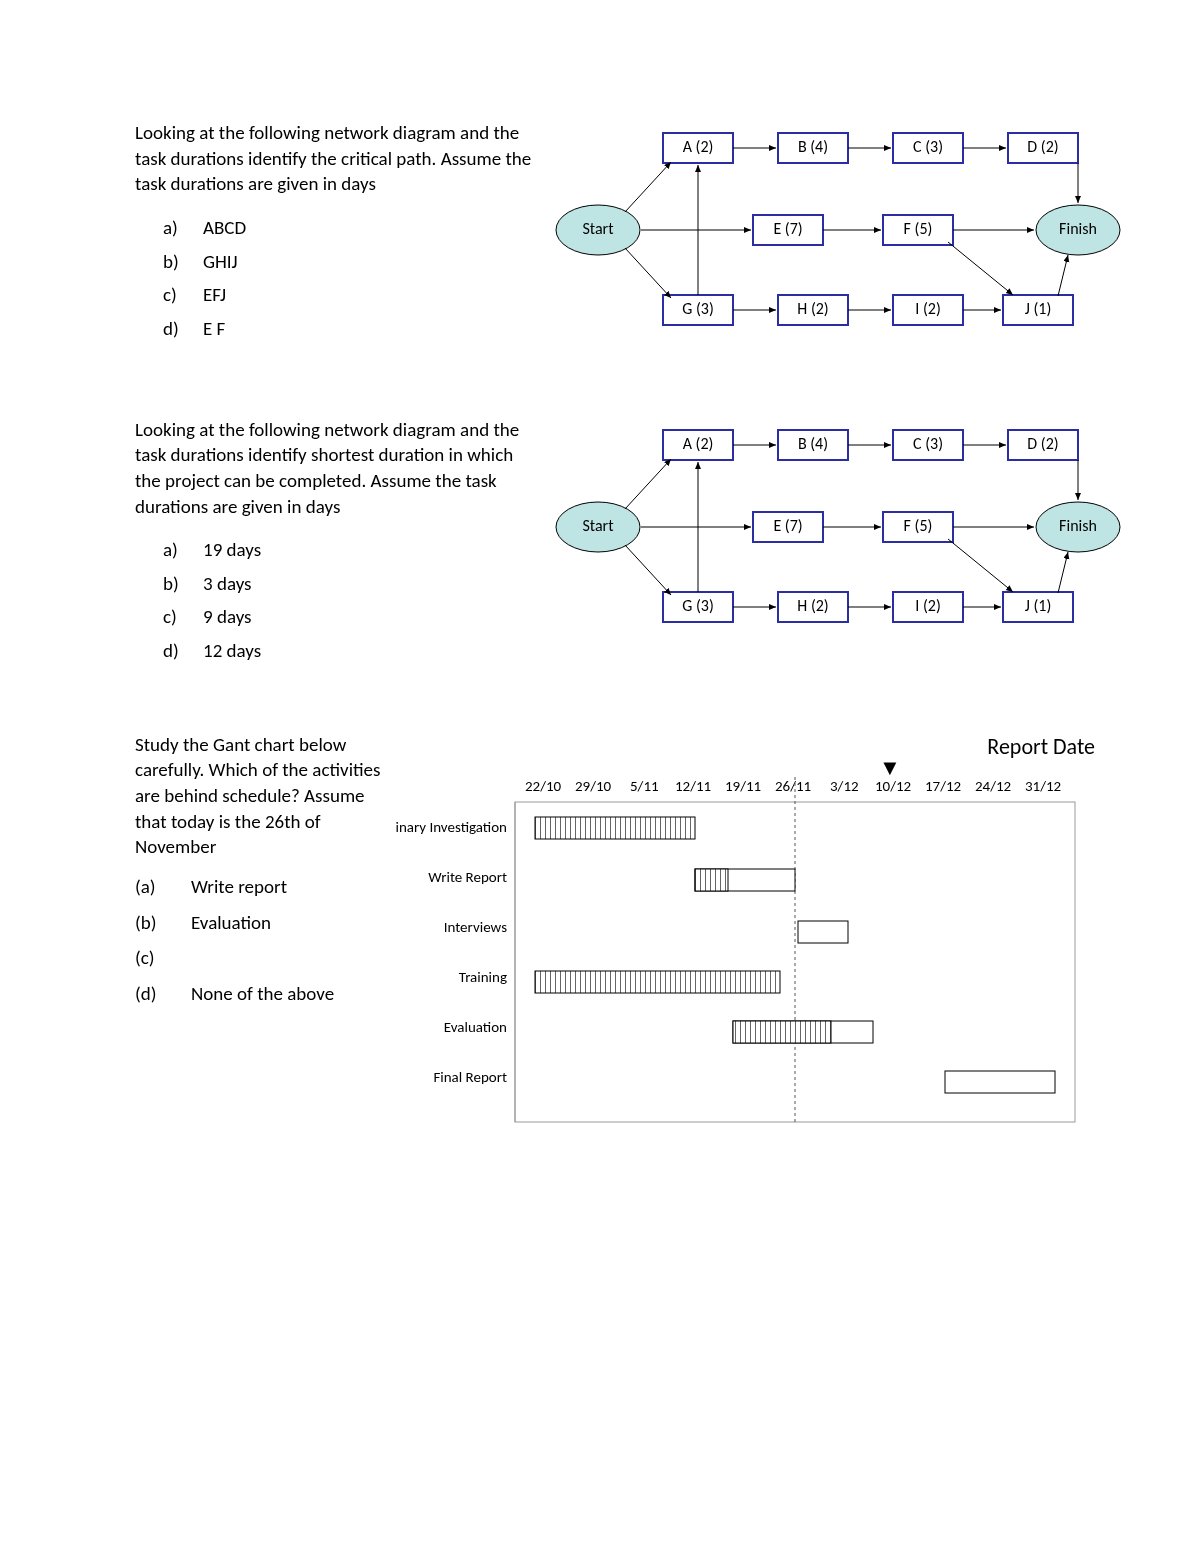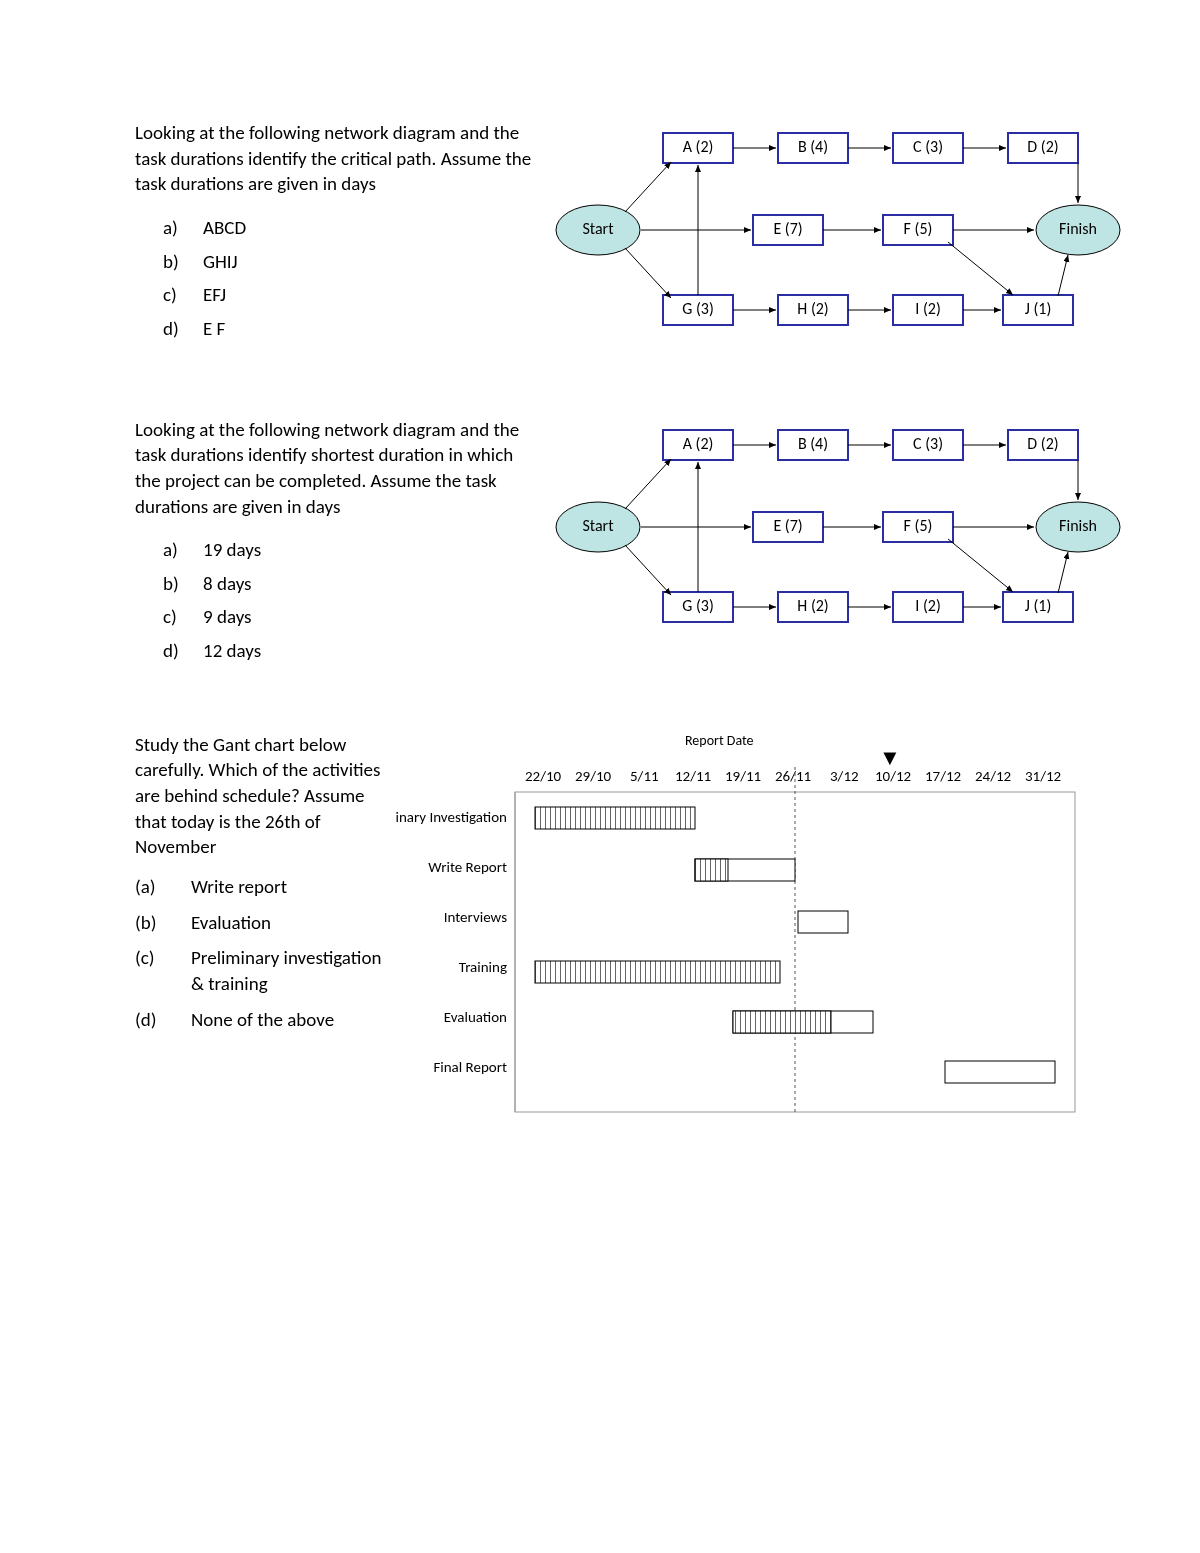--- a/index.html
+++ b/index.html
@@ -16,21 +16,21 @@
 .nbox{fill:#fff;stroke:#2b2ea3;stroke-width:2}
 .ntxt{font:16px Calibri,Arial,sans-serif;fill:#000;text-anchor:middle;dominant-baseline:middle}
 .ell{fill:#bfe4e4;stroke:#000;stroke-width:1}
 .arr{stroke:#000;stroke-width:1;marker-end:url(#ah);fill:none}
 .q3{display:flex;gap:10px;margin-top:10px}
 .q3 .left{flex:0 0 250px}
 .q3 .left .prompt{margin-bottom:14px}
 .q3 .opts3 .opt{margin:10px 0}
 .q3 .opts3 .opt .lbl{min-width:38px}
 .gantt{flex:1;position:relative}
-.gantt .title{text-align:left;font-size:14px;margin-bottom:2px;margin-left:290px}
+.gantt .title{text-align:right;font-size:22px;margin-bottom:2px;margin-left:290px}
 .gantt .arrow-down{text-align:center;font-size:22px;line-height:10px;margin-left:290px;margin-bottom:4px}
 #gcol{stroke:#999;stroke-width:1}
 .rowlabel{font:15px Calibri,Arial,sans-serif;text-anchor:end}
 rect.gbar{fill:#fff;stroke:#000;stroke-width:1}
 rect.gbar.hatch{fill:url(#hatch)}
 line.today{stroke:#555;stroke-width:1;stroke-dasharray:3 3}
 </style>
 </head>
 <body>
 
@@ -116,21 +116,21 @@
 <div class="qblock">
   <div class="qtext">
     <div class="prompt">Looking at the following network diagram and the task durations identify shortest duration in which the project can be completed. Assume the task durations are given in days</div>
     <div class="opts">
       <div class="opt">
             <span class="lbl">a)</span>
             <span>19 days</span>
           </div>
       <div class="opt">
             <span class="lbl">b)</span>
-            <span>8 days</span>
+            <span>3 days</span>
           </div>
       <div class="opt">
             <span class="lbl">c)</span>
             <span class="under">9 days</span>
           </div>
       <div class="opt">
             <span class="lbl">d)</span>
             <span>12 days</span>
           </div>
     </div>
@@ -187,21 +187,20 @@
       <div class="opt">
             <span class="lbl">(a)</span>
             <span class="under">Write report</span>
           </div>
       <div class="opt">
             <span class="lbl">(b)</span>
             <span>Evaluation</span>
           </div>
       <div class="opt">
             <span class="lbl">(c)</span>
-            <span>Preliminary investigation &amp; training</span>
           </div>
       <div class="opt">
             <span class="lbl">(d)</span>
             <span>None of the above</span>
           </div>
     </div>
   </div>
 
   <div class="gantt">
     <div class="title">Report Date</div>

